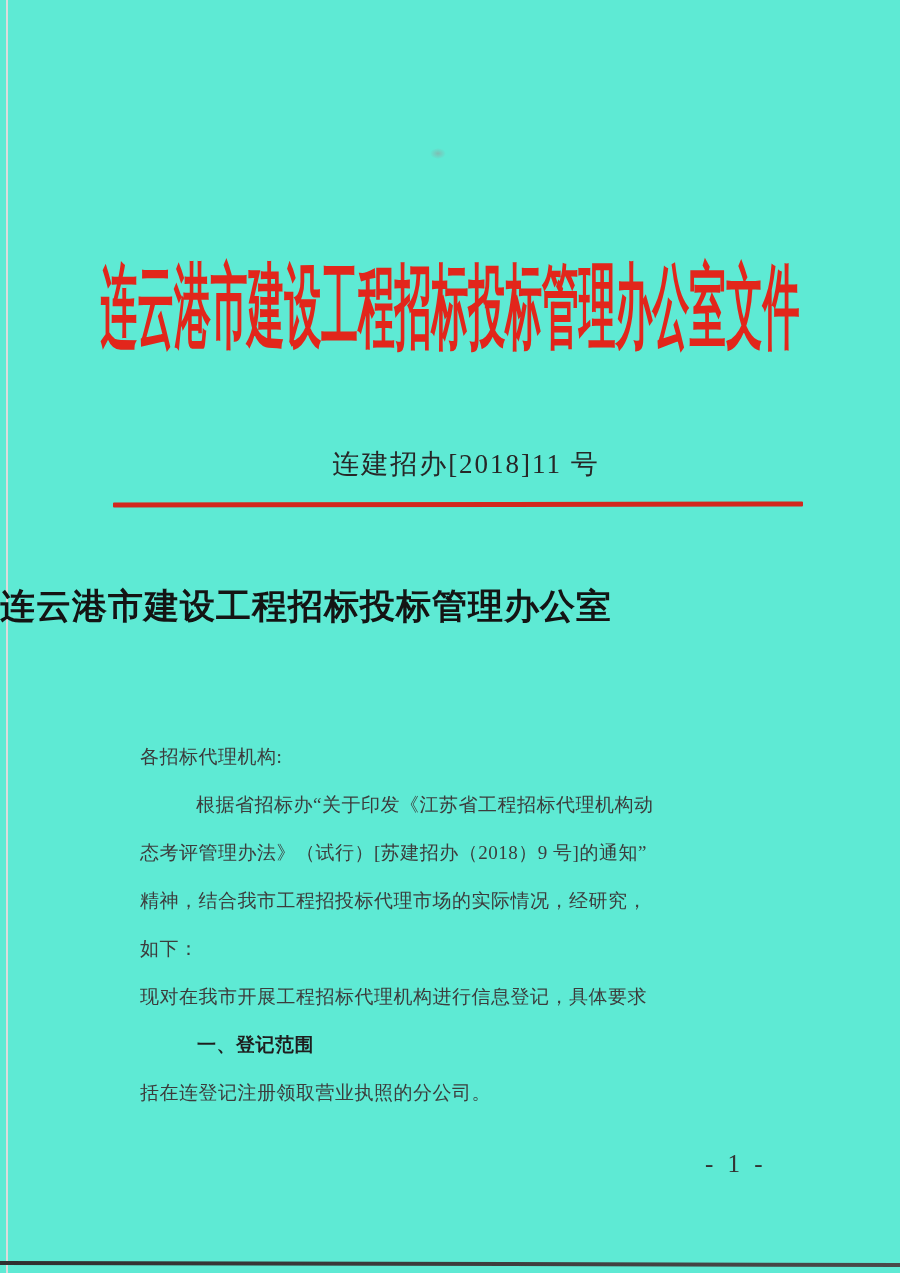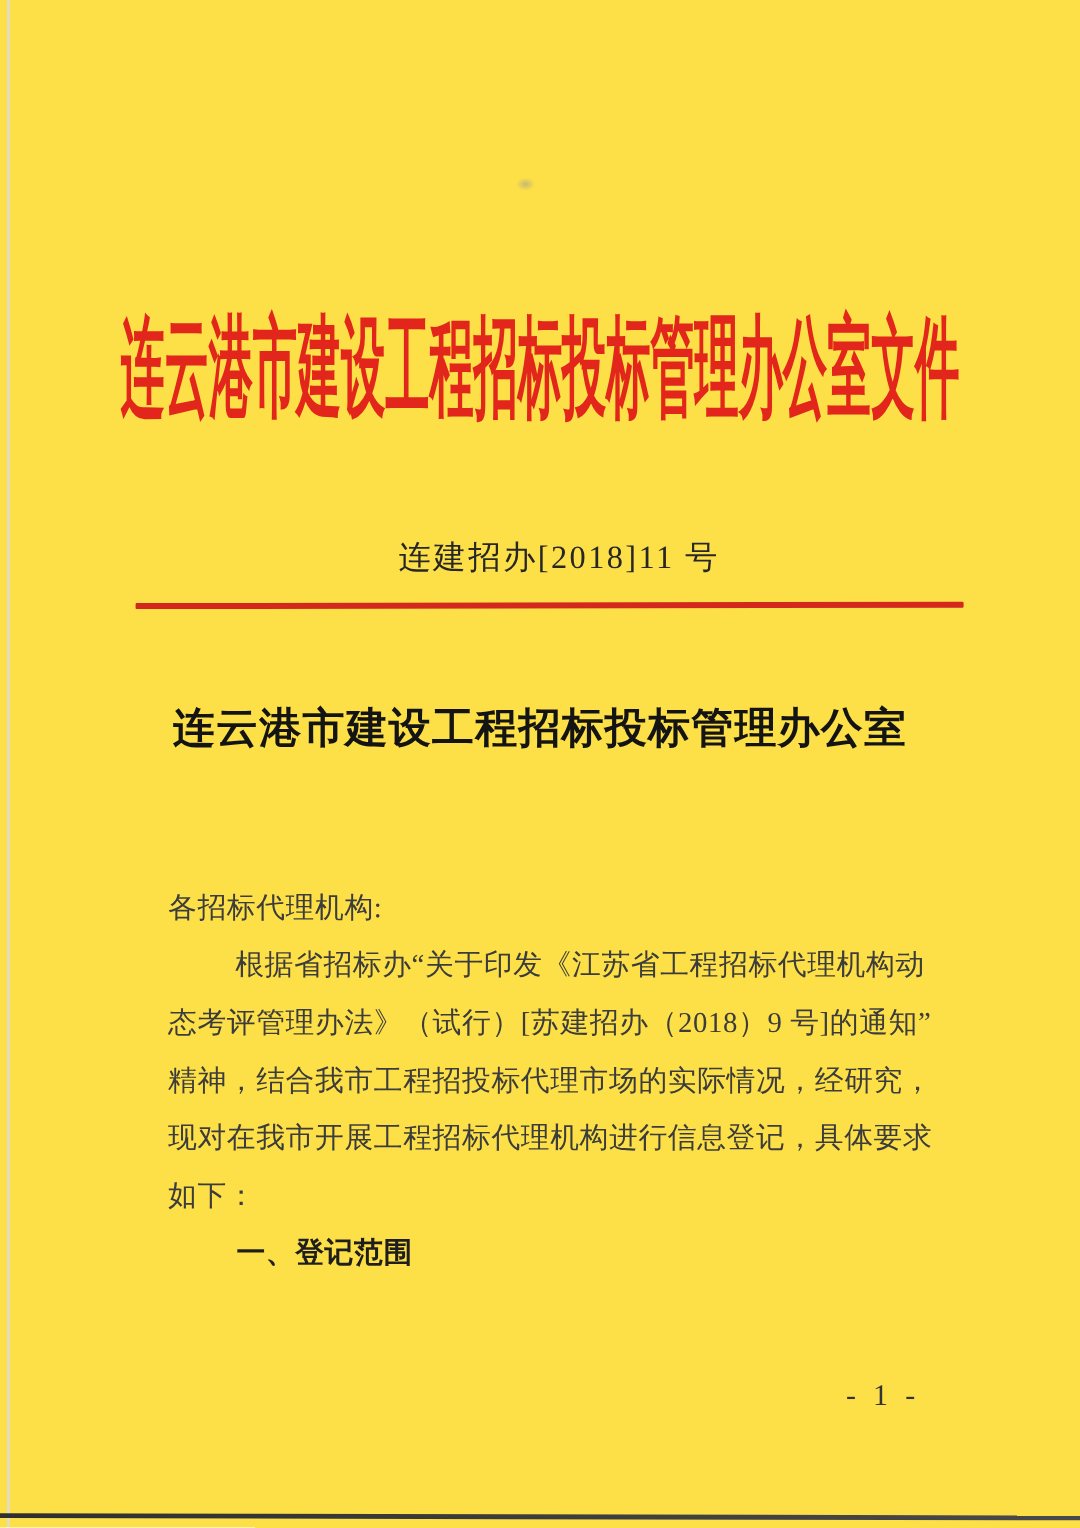--- a/index.html
+++ b/index.html
@@ -4,21 +4,21 @@
 <style>
   html, body {
     margin: 0;
     padding: 0;
     background: #ffffff;
   }
   .page {
     position: relative;
     width: 900px;
     height: 1273px;
-    background: #fde047;
+    background: #5eead4;
     overflow: hidden;
     font-family: "Liberation Serif", "DejaVu Serif", serif;
   }
   
   .scan-edge-left {
     position: absolute;
     left: 6px; top: 0; width: 2px; height: 100%;
     background: #dcdcdc;
   }
   .scan-edge-bottom {
@@ -66,32 +66,32 @@
   .red-rule {
     position: absolute;
     left: 113px; top: 502px; width: 690px; height: 5px;
     border-radius: 1px;
     transform: rotate(-0.1deg);
   }
   
   .doc-title {
     position: absolute;
     left: 0; right: 0; top: 583px;
-    text-align: center;
+    text-align: left;
     font-size: 35px;
     line-height: 47px;
     font-weight: bold;
     color: #141414;
     letter-spacing: 1px;
   }
   
   .body-block {
     position: absolute;
     left: 140px; top: 733px; width: 680px;
-    font-size: 24px;
+    font-size: 19px;
     line-height: 48px;
     color: #3c3c3c;
     letter-spacing: 0.5px;
   }
   .body-line { white-space: nowrap; }
   .body-line.indent { padding-left: 56px; }
   .body-line.heading {
     padding-left: 57px;
     font-family: "Liberation Sans", "DejaVu Sans", sans-serif;
     font-weight: bold;
@@ -125,22 +125,23 @@
 
   <div class="doc-title">
     <div>连云港市建设工程招标投标管理办公室</div>
   </div>
 
   <div class="body-block">
       <div class="body-line flush">各招标代理机构:</div>
       <div class="body-line indent">根据省招标办“关于印发《江苏省工程招标代理机构动</div>
       <div class="body-line flush">态考评管理办法》（试行）[苏建招办（2018）9 号]的通知”</div>
       <div class="body-line flush">精神，结合我市工程招投标代理市场的实际情况，经研究，</div>
+      <div class="body-line flush">如下：</div>
       <div class="body-line flush">现对在我市开展工程招标代理机构进行信息登记，具体要求</div>
-      <div class="body-line flush">如下：</div>
       <div class="body-line heading">一、登记范围</div>
+      <div class="body-line flush">括在连登记注册领取营业执照的分公司。</div>
     </div>
 
   <div class="page-number">- 1 -</div>
 
   <div class="scan-edge-bottom"></div>
 
 </div>
 
 </body></html>

